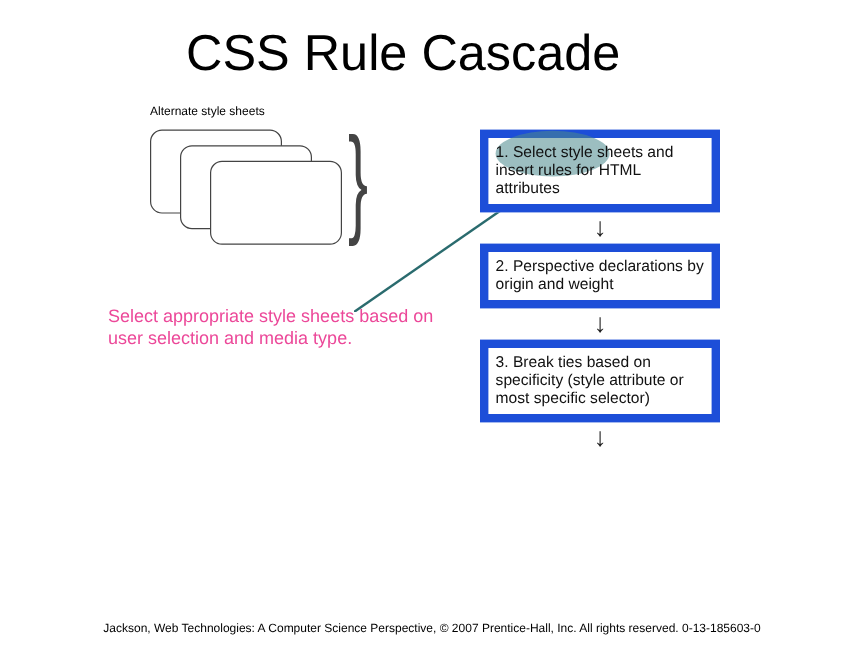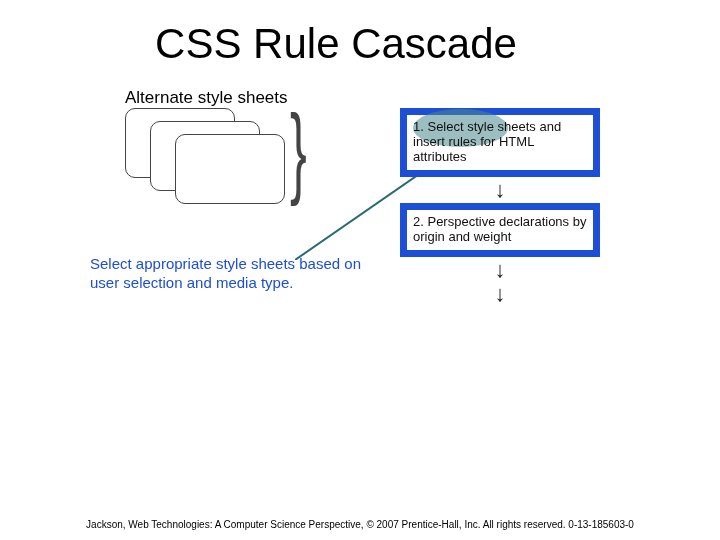--- a/index.html
+++ b/index.html
@@ -19,21 +19,21 @@
     width: 672px;
     text-align: center;
     font-size: 42px;
     font-weight: 400;
     color: #000;
   }
   .alt-label {
     position: absolute;
     top: 88px;
     left: 125px;
-    font-size: 17px;
+    font-size: 10px;
     color: #000;
   }
   .docstack {
     position: absolute;
     top: 108px;
     left: 125px;
     width: 180px;
     height: 100px;
   }
   .doc {
@@ -56,21 +56,21 @@
     color: #444;
     transform: scaleX(0.5);
     transform-origin: left center;
   }
   .callout {
     position: absolute;
     top: 255px;
     left: 90px;
     width: 290px;
     font-size: 15px;
-    color: #1d4ed8;
+    color: #ec4899;
     line-height: 1.25;
   }
   .callout-line {
     position: absolute;
     top: 170px;
     left: 295px;
     width: 130px;
     height: 90px;
     pointer-events: none;
   }
@@ -144,16 +144,19 @@
 <div class="flow">
   <div class="box">
     <div class="highlight"></div>
     <span class="text"><span class="num">1.</span> <span>Select style sheets and insert rules for HTML attributes</span></span>
   </div>
   <div class="arrow">↓</div>
   <div class="box">
     <span class="text"><span class="num">2.</span> <span>Perspective declarations by origin and weight</span></span>
   </div>
   <div class="arrow">↓</div>
+  <div class="box">
+    <span class="text"><span class="num">3.</span> <span>Break ties based on specificity (style attribute or most specific selector)</span></span>
+  </div>
   <div class="arrow">↓</div>
 </div>
 
 <div class="footer">Jackson, Web Technologies: A Computer Science Perspective, © 2007 Prentice-Hall, Inc. All rights reserved. 0-13-185603-0</div>
 
 </body></html>

